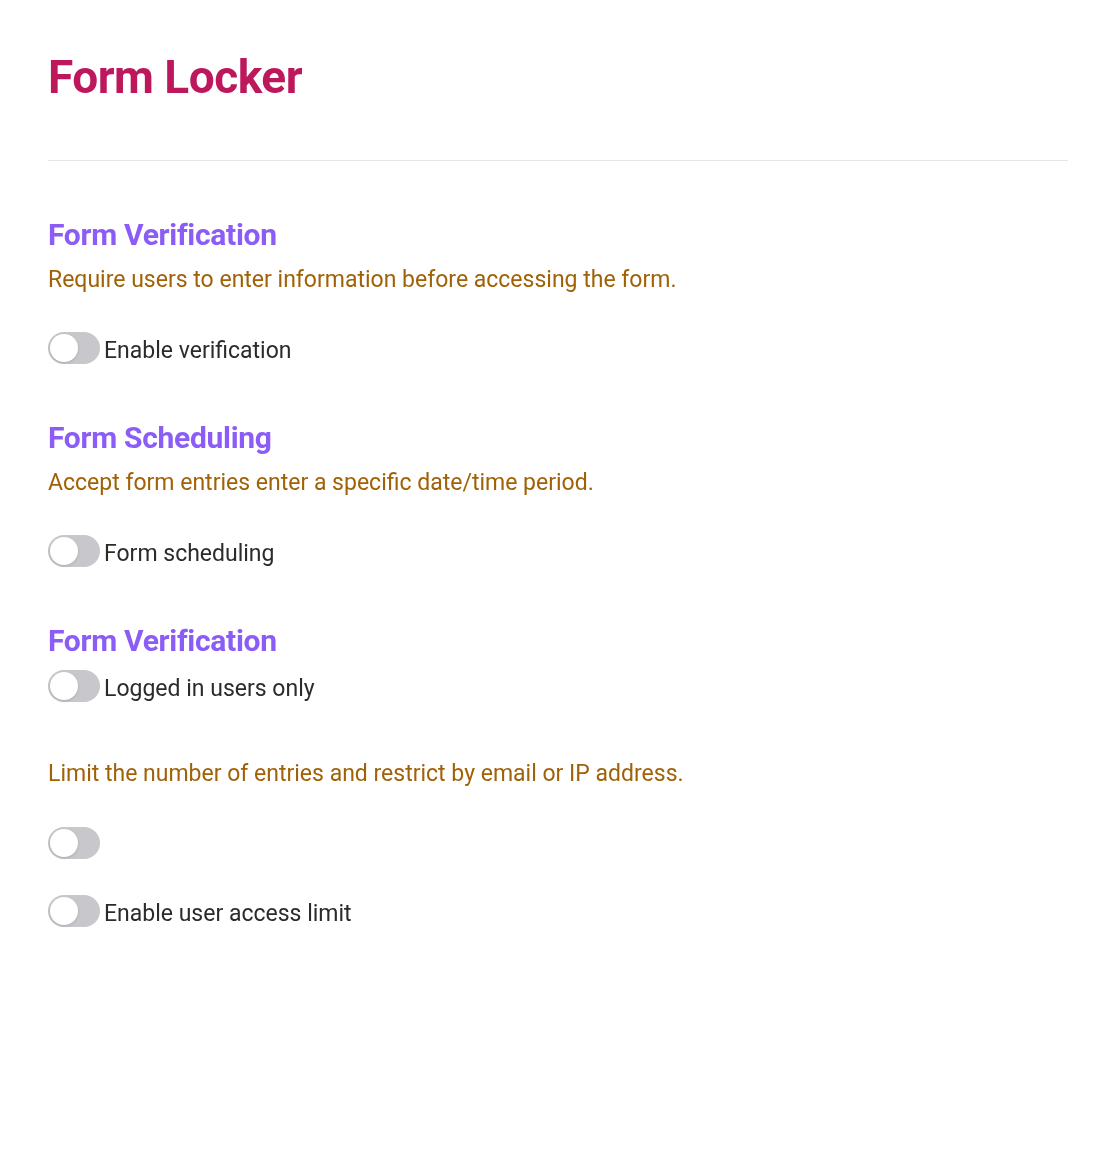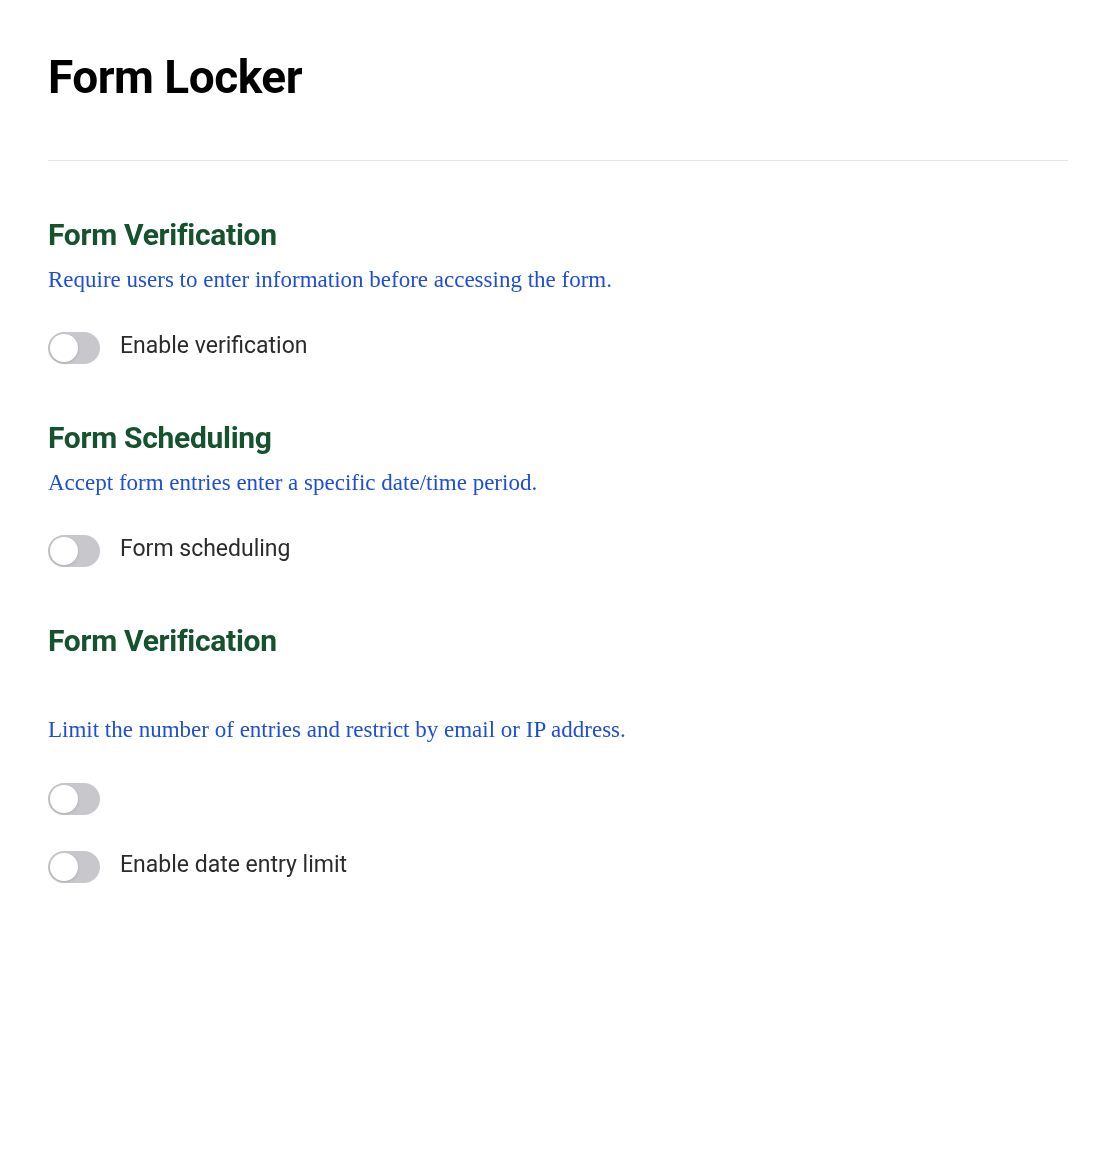--- a/index.html
+++ b/index.html
@@ -10,50 +10,49 @@
     body {
       font-family: -apple-system, BlinkMacSystemFont, "Segoe UI", Roboto, Helvetica, Arial, sans-serif;
       background: #ffffff;
       color: #1b1b1b;
       width: 1116px;
       padding: 50px 48px 60px 48px;
     }
     .page-title {
       font-size: 46px;
       font-weight: 700;
-      color: #000000;
+      color: #be185d;
       letter-spacing: -0.5px;
     }
     .divider {
       border: none;
       border-top: 1px solid #e5e5e5;
       margin-top: 56px;
       margin-bottom: 56px;
     }
     .section {
       margin-bottom: 56px;
     }
     .section-title {
       font-size: 30px;
       font-weight: 700;
-      color: #14532d;
+      color: #8b5cf6;
       margin-bottom: 12px;
       letter-spacing: -0.3px;
     }
     .section-desc {
       font-size: 23px;
-      color: #1d4ed8;
+      color: #a16207;
       line-height: 1.4;
       margin-bottom: 36px;
-      font-family: Liberation Serif, serif;
     }
     .toggle-row {
       display: flex;
-      align-items: flex-start;
-      gap: 20px;
+      align-items: flex-end;
+      gap: 4px;
       margin-bottom: 36px;
     }
     .toggle-row:last-child {
       margin-bottom: 0;
     }
     .toggle {
       position: relative;
       width: 52px;
       height: 32px;
       background: #c7c7cc;
@@ -100,28 +99,34 @@
   <div class="toggle-row">
     <div class="toggle">
       <div class="knob"></div>
     </div>
     <span class="toggle-label">Form scheduling</span>
   </div>
 </div>
 
 <div class="section">
   <h2 class="section-title">Form Verification</h2>
+  <div class="toggle-row">
+    <div class="toggle">
+      <div class="knob"></div>
+    </div>
+    <span class="toggle-label">Logged in users only</span>
+  </div>
 </div>
 
 <div class="section">
   <p class="section-desc">Limit the number of entries and restrict by email or IP address.</p>
   <div class="toggle-row">
     <div class="toggle">
       <div class="knob"></div>
     </div>
   </div>
   <div class="toggle-row">
     <div class="toggle">
       <div class="knob"></div>
     </div>
-    <span class="toggle-label">Enable date entry limit</span>
+    <span class="toggle-label">Enable user access limit</span>
   </div>
 </div>
 
 </body></html>

